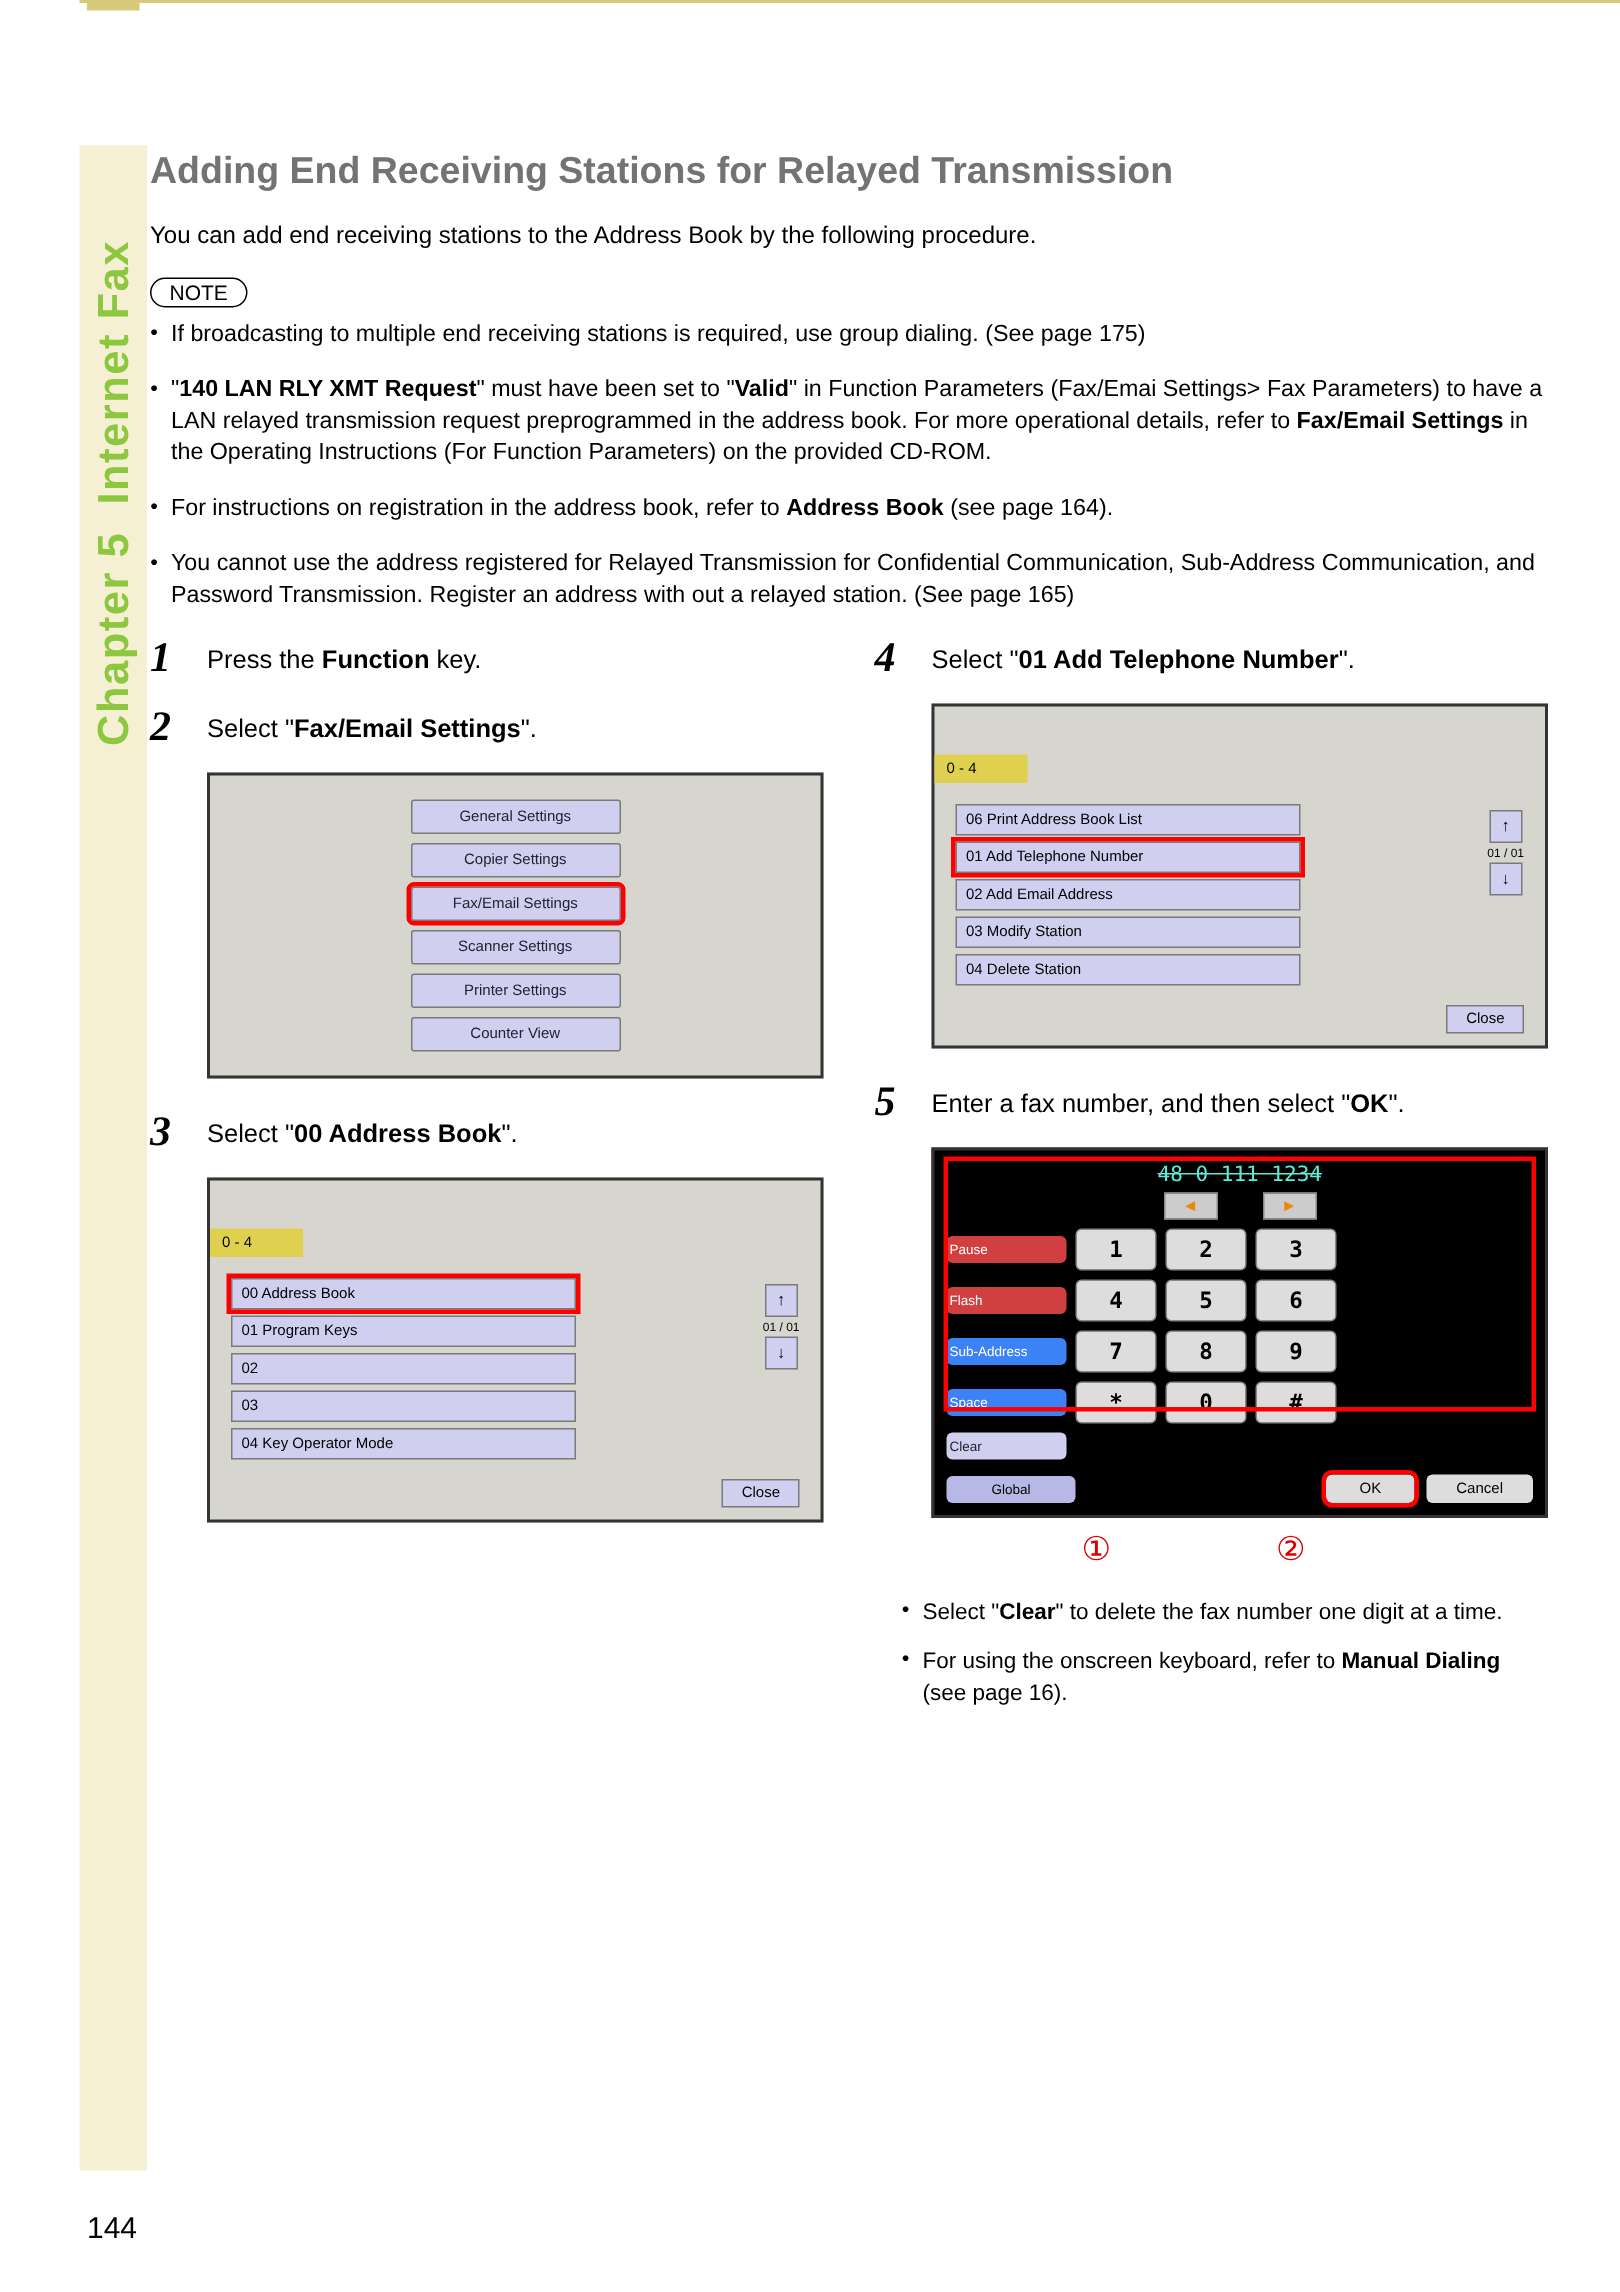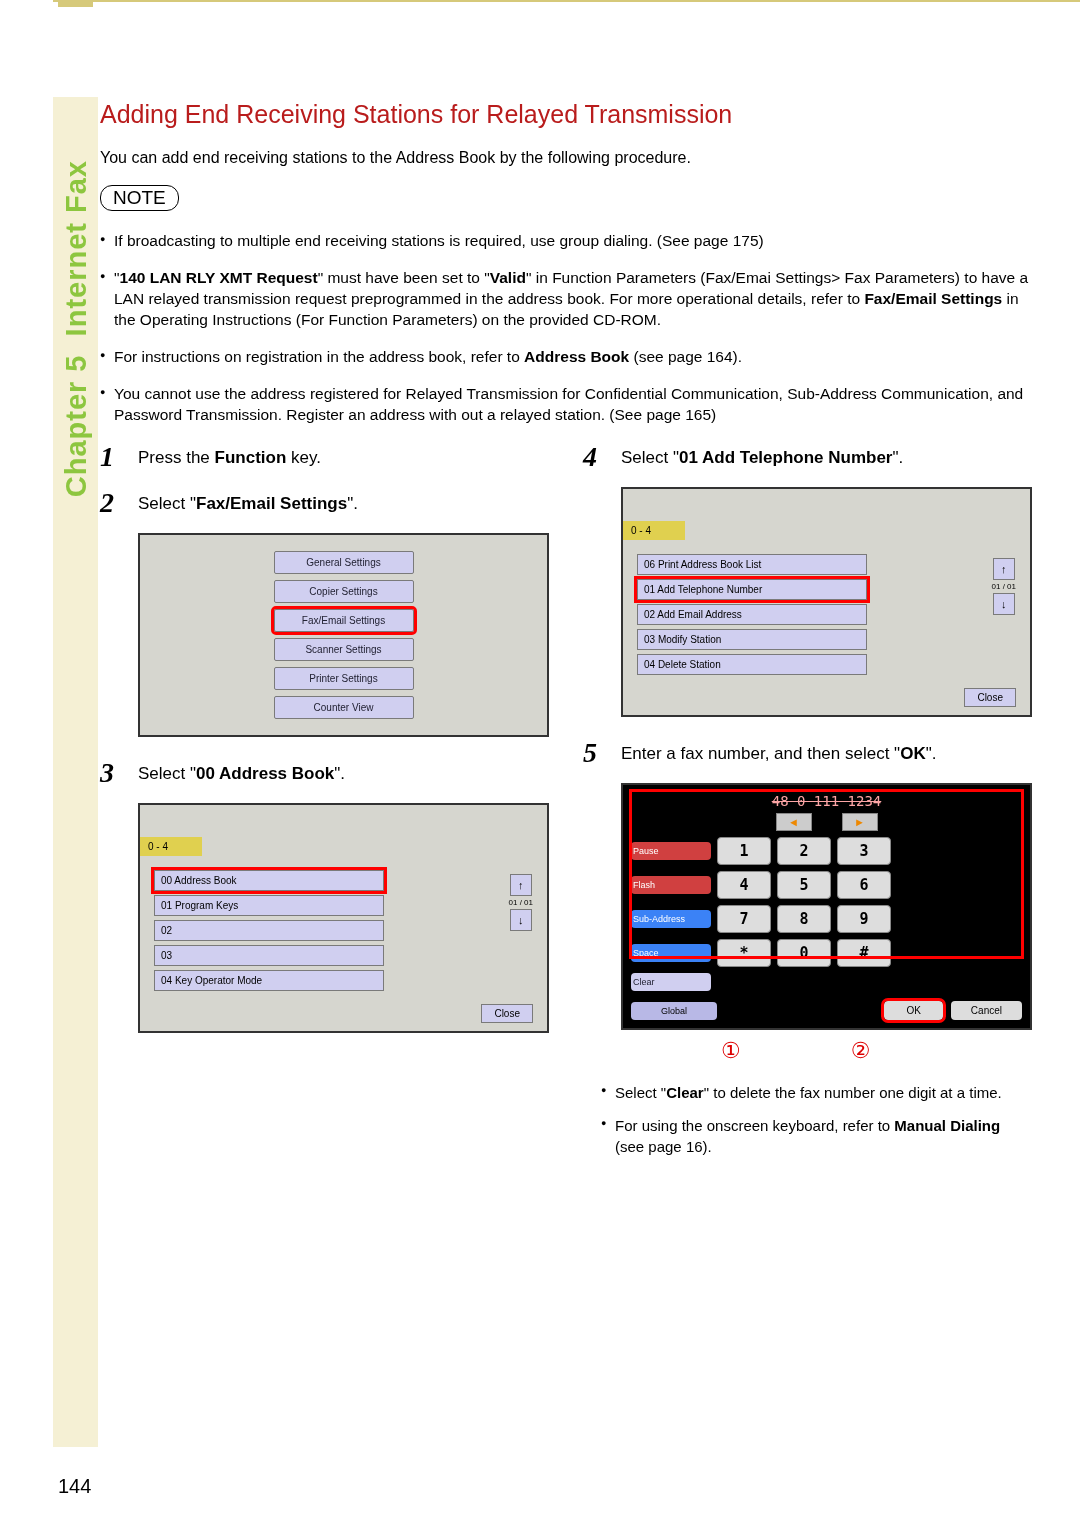--- a/index.html
+++ b/index.html
@@ -1,23 +1,23 @@
 <!DOCTYPE html>
 <html><head>
 <meta charset="utf-8">
 <style>
   * { box-sizing: border-box; margin: 0; padding: 0; }
   body { font-family: Arial, Helvetica, sans-serif; background: #fff; width: 1080px; height: 1528px; position: relative; }
   .outer-border { position: absolute; top: 0; left: 53px; right: 0; bottom: 0; border-top: 2px solid #d6c97a; }
   .left-strip { position: absolute; top: 97px; left: 53px; width: 45px; height: 1350px; background: #f5f0d4; }
   .chapter-tab { position: absolute; top: 160px; left: 60px; width: 32px; writing-mode: vertical-rl; text-orientation: mixed; font-size: 29px; font-weight: bold; color: #8dc63f; font-family: Arial, sans-serif; letter-spacing: 1px; transform: rotate(180deg); }
   .page-content { position: absolute; top: 100px; left: 100px; right: 48px; }
-  .heading { color: #b91c1c; font-size: 25px; font-weight: normal; margin-bottom: 20px; font-family: Arial, sans-serif; }
+  .heading { color: #737373; font-size: 25px; font-weight: bold; margin-bottom: 20px; font-family: Arial, sans-serif; }
   .intro { font-size: 16px; margin-bottom: 18px; }
-  .note-label { display: inline-block; border: 1px solid #000; border-radius: 12px; padding: 1px 12px; font-size: 19px; margin-bottom: 20px; }
+  .note-label { display: inline-block; border: 1px solid #000; border-radius: 12px; padding: 1px 12px; font-size: 14px; margin-bottom: 8px; }
   .note-list { list-style: none; }
   .note-list li { font-size: 15.5px; line-height: 1.35; margin-bottom: 16px; padding-left: 14px; position: relative; }
   .note-list li::before { content: "●"; position: absolute; left: 0; top: 2px; font-size: 9px; }
   .bold { font-weight: bold; }
   .steps-area { display: flex; gap: 34px; margin-top: 10px; }
   .col { flex: 1; }
   .step { display: flex; gap: 16px; margin-bottom: 14px; }
   .step-num { font-size: 28px; font-weight: bold; font-style: italic; font-family: "Times New Roman", serif; min-width: 22px; }
   .step-text { font-size: 17px; line-height: 1.45; padding-top: 5px; }
 
@@ -32,21 +32,21 @@
   .panel2 .hdr { background: #e0d04f; font-size: 10px; padding: 4px 8px; width: 62px; margin-top: 32px; }
   .panel2 .body { padding: 10px 14px; position: relative; }
   .list-btn { background: #d0cff0; border: 1px solid #7a7a7a; margin: 4px 0; padding: 4px 6px; font-size: 10px; width: 230px; }
   .list-btn.hl { outline: 3px solid red; }
   .close-btn { background: #d0cff0; border: 1px solid #7a7a7a; font-size: 10px; padding: 3px 12px; position: absolute; right: 14px; bottom: 8px; }
   .arrow-col { position: absolute; right: 14px; top: 18px; display: flex; flex-direction: column; align-items: center; gap: 2px; font-size: 9px; }
   .arrow-btn { width: 22px; height: 22px; background: #d0cff0; border: 1px solid #7a7a7a; text-align: center; line-height: 20px; font-size: 11px; }
 
   
   .keypad-panel { background: #000; border: 2px solid #333; margin-left: 38px; padding: 8px; position: relative; }
-  .kp-top { color: #fca5a5; font-family: monospace; font-size: 14px; text-align: center; margin-bottom: 4px; position: relative; }
+  .kp-top { color: #5eead4; font-family: monospace; font-size: 14px; text-align: center; margin-bottom: 4px; position: relative; }
   .kp-top .strike { text-decoration: line-through; }
   .kp-lr { display: flex; justify-content: center; gap: 30px; margin-bottom: 6px; }
   .kp-lr-btn { width: 36px; height: 18px; background: #ccc; border: 1px solid #888; text-align: center; font-size: 11px; line-height: 16px; color: #e80; }
   .kp-grid { display: grid; grid-template-columns: 80px 54px 54px 54px; gap: 6px; align-items: center; }
   .kp-side { background: #b8b8e6; border-radius: 4px; text-align: left; font-size: 9px; padding: 4px 2px; color: #223; }
   .kp-side.blue { background: #3b82f6; color: #fff; }
   .kp-side.red { background: #d04040; color: #fff; }
   .kp-key { background: #ddd; border: 1px solid #888; border-radius: 4px; text-align: center; font-size: 15px; font-family: monospace; padding: 4px 0; font-weight: bold; }
   .kp-bottom { display: flex; gap: 8px; margin-top: 10px; align-items: center; }
   .kp-global { background: #b8b8e6; border-radius: 4px; font-size: 9px; padding: 4px 30px; }

